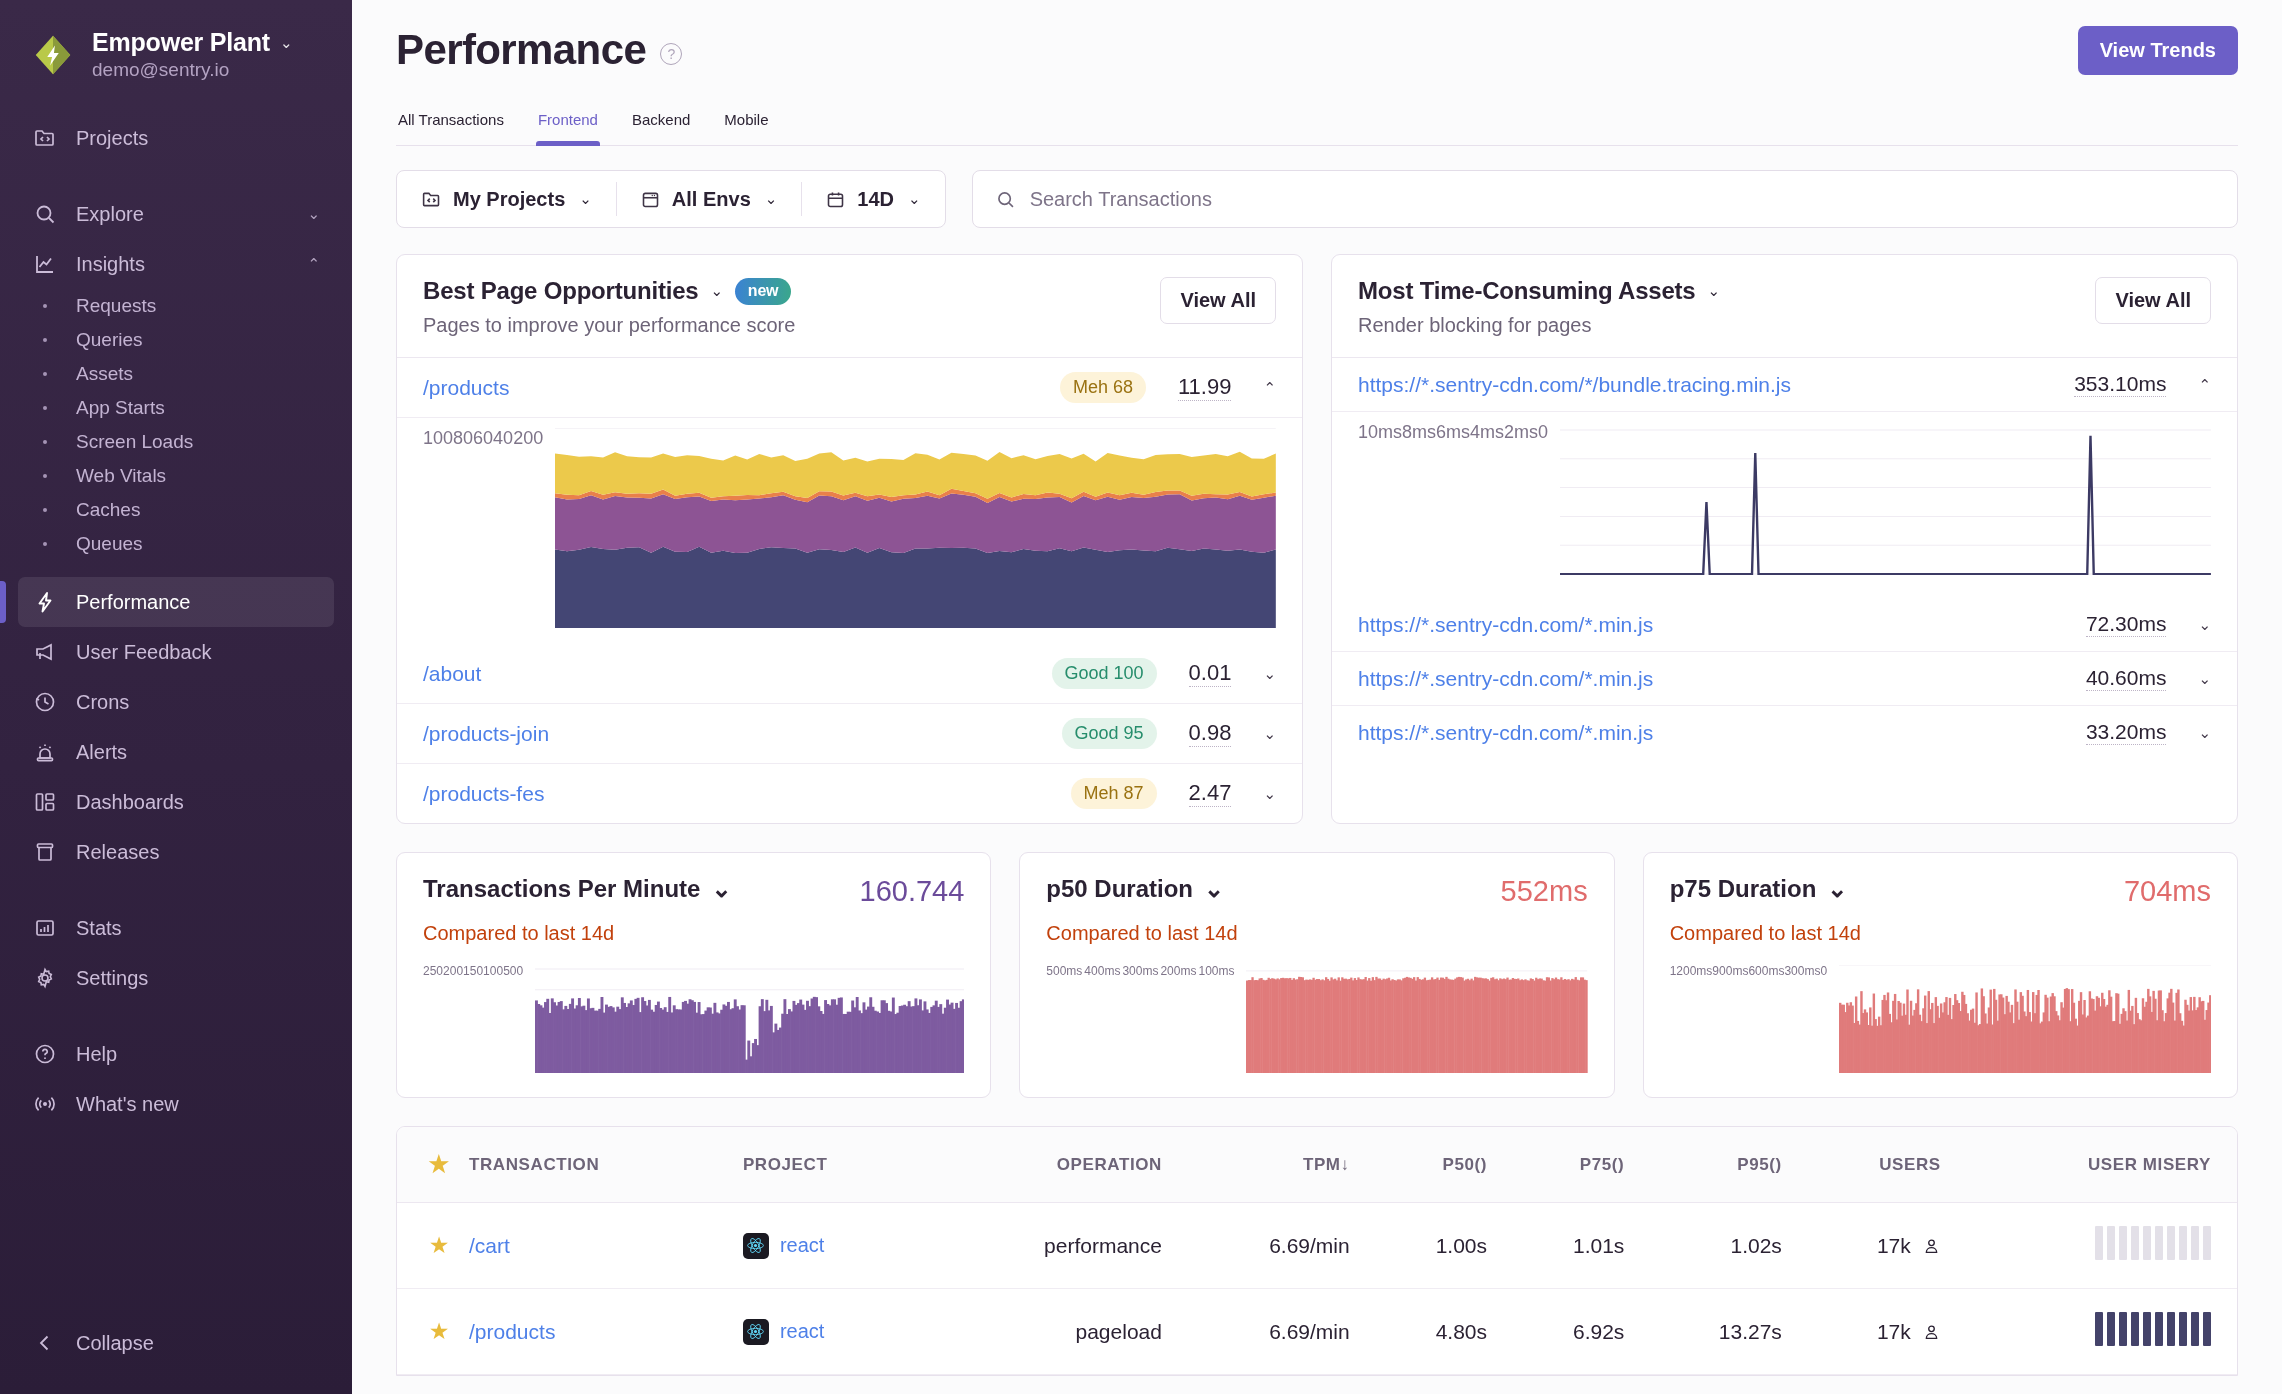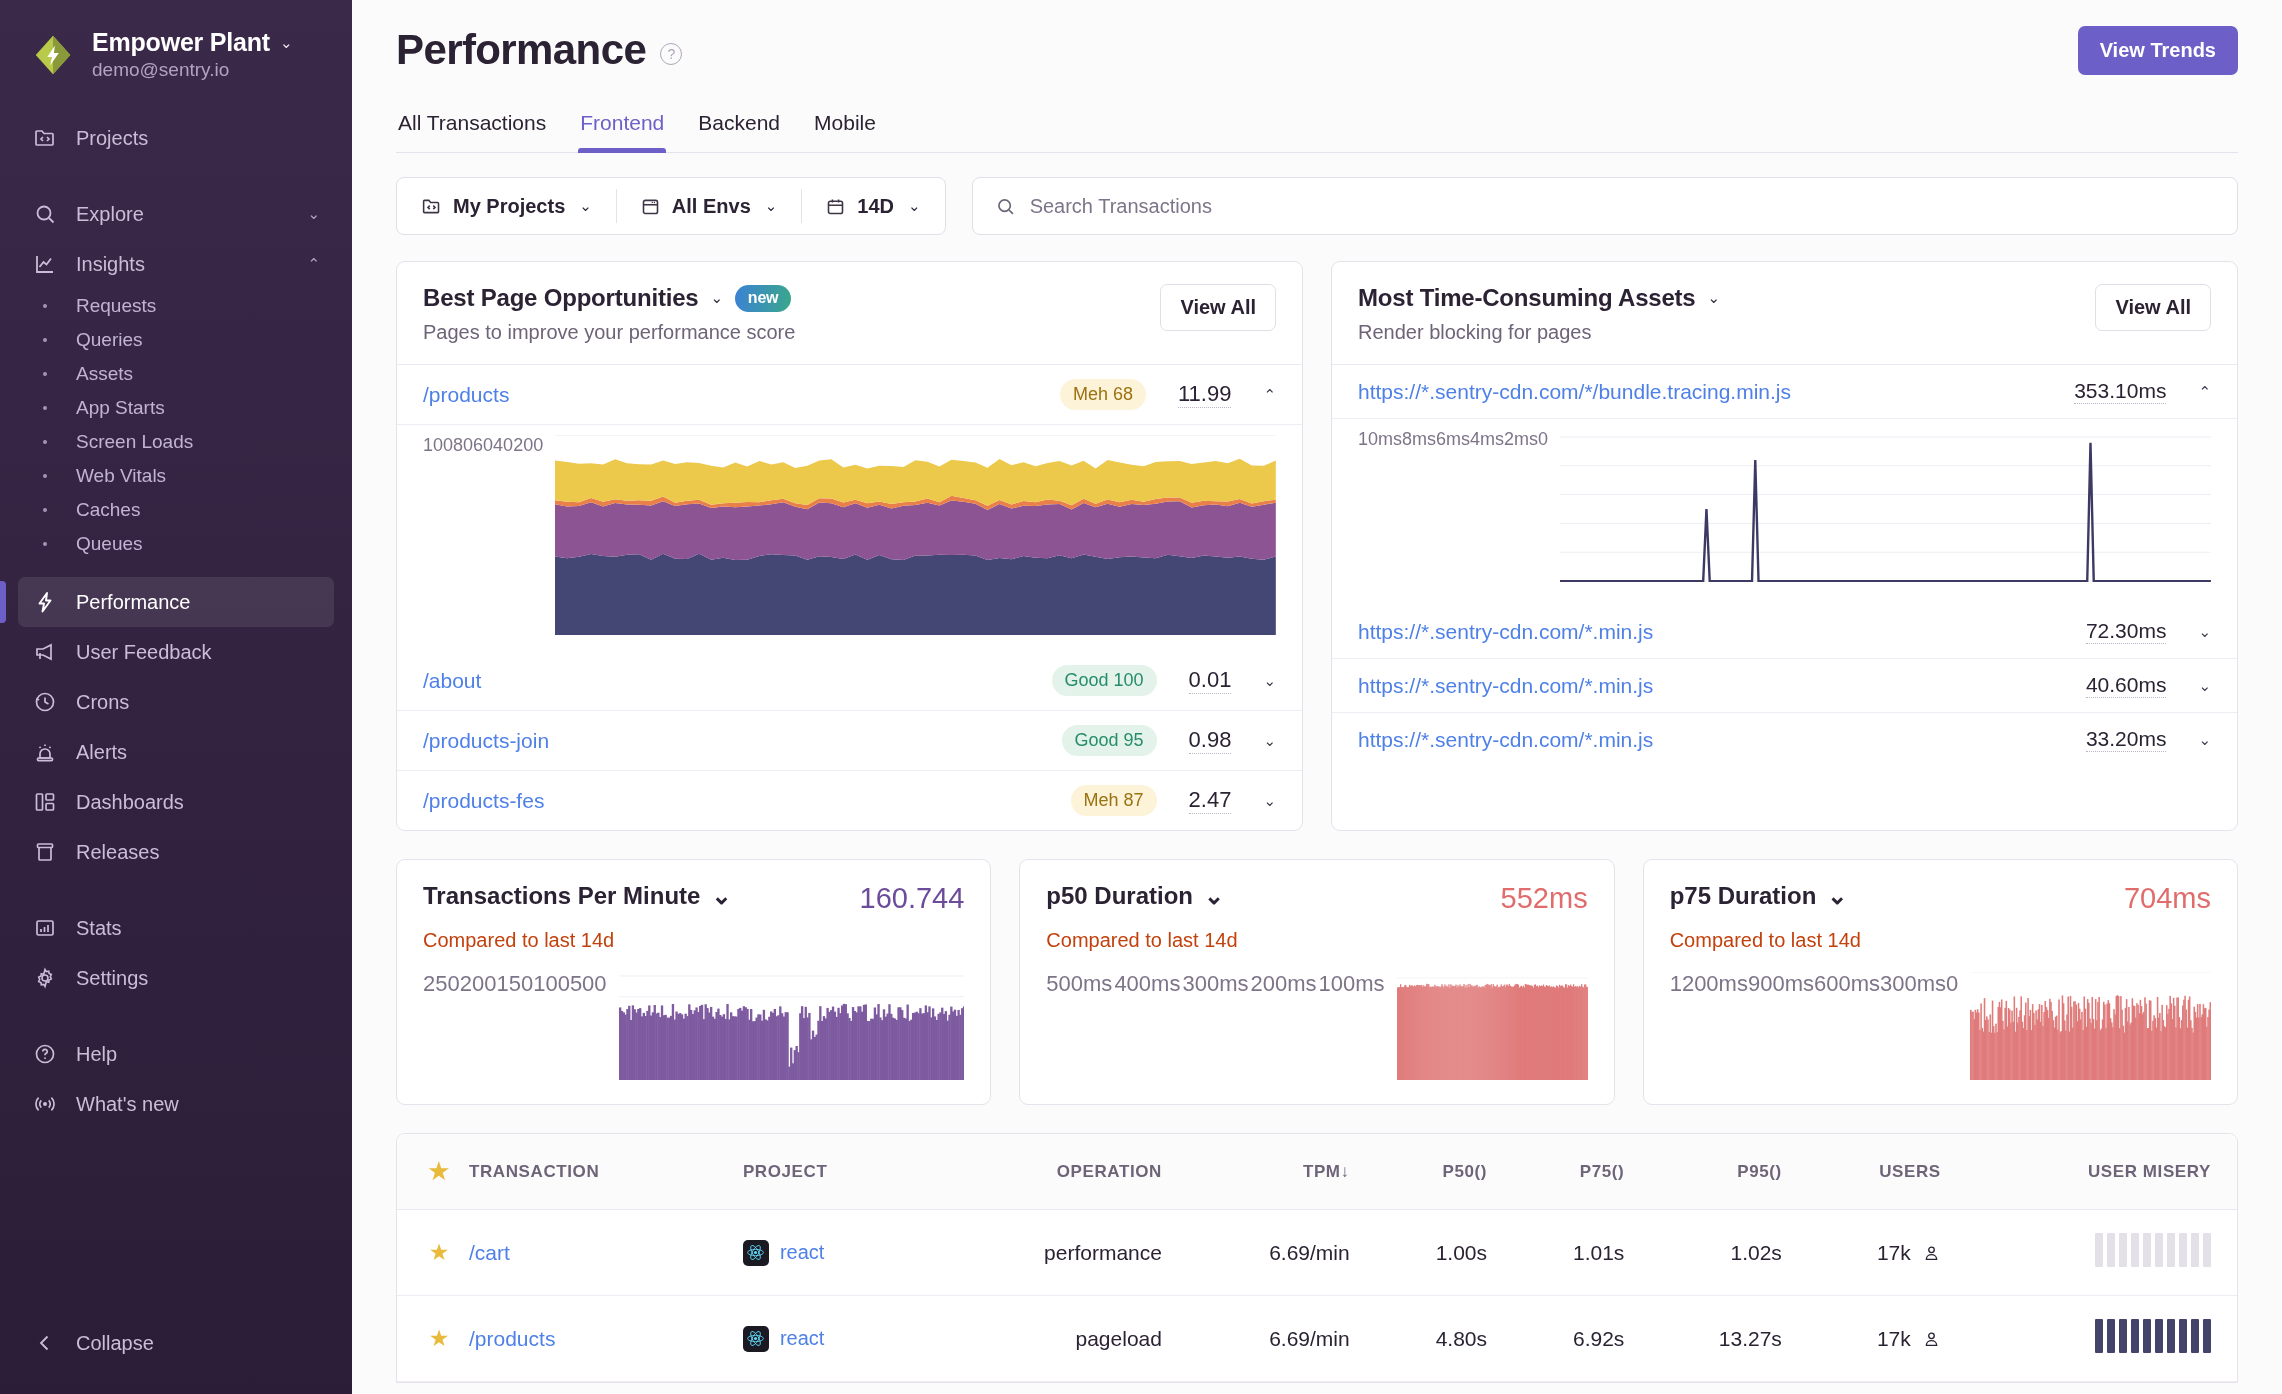--- a/index.html
+++ b/index.html
@@ -67,21 +67,21 @@
     width: 22px; height: 22px; border-radius: 50%; border: 1.6px solid #afa5ba;
     color: #afa5ba; font-size: 14px; font-weight: 400; display: inline-flex;
     align-items: center; justify-content: center; margin-top: 8px;
   }
   .btn-primary {
     background: #6c5fc7; color: #fff; border: none; border-radius: 7px;
     font-size: 20px; font-weight: 700; padding: 13px 22px; cursor: pointer;
     font-family: inherit;
   }
   .tabs { display: flex; gap: 30px; margin-top: 36px; border-bottom: 1px solid #e7e1ec; padding-left: 0; }
-  .tab { font-size: 21px; color: #2b2233; padding: 0 2px 17px 2px; cursor: pointer; position: relative; }
+  .tab { font-size: 15px; color: #2b2233; padding: 0 2px 17px 2px; cursor: pointer; position: relative; }
   .tab.active { color: #6c5fc7; }
   .tab.active::after { content: ""; position: absolute; left: 0; right: 0; bottom: -1px; height: 5px; background: #6c5fc7; border-radius: 3px 3px 0 0; }
 
   .content { flex: 1 1 auto; padding: 24px 44px 0 44px; overflow: hidden; }
 
   
   .filterbar { display: flex; gap: 26px; align-items: stretch; }
   .filter-group { display: flex; background: #fff; border: 1px solid #e3dde8; border-radius: 8px; height: 58px; }
   .filter-item { display: flex; align-items: center; gap: 11px; padding: 0 24px; font-size: 20px; font-weight: 700; color: #2b2233; cursor: pointer; position: relative; }
   .filter-item + .filter-item::before { content: ""; position: absolute; left: 0; top: 11px; bottom: 11px; width: 1px; background: #e7e1ec; }
@@ -138,21 +138,21 @@
   .spike-wrap { display: flex; height: 160px; }
 
   
   .row-mid { display: flex; gap: 28px; margin-top: 28px; }
   .widget { background: #fff; border: 1px solid #e7e1ec; border-radius: 9px; padding: 22px 26px 24px 26px; flex: 1 1 0; min-width: 0; }
   .widget-head { display: flex; align-items: flex-start; justify-content: space-between; }
   .widget-title { font-size: 24px; font-weight: 700; color: #2b2233; display: flex; align-items: center; gap: 11px; }
   .widget-val { font-size: 29px; font-weight: 400; }
   .widget-sub { font-size: 20px; color: #c2410c; margin-top: 14px; }
   .widget-chart { display: flex; height: 108px; margin-top: 20px; }
-  .widget-chart .y-axis { font-size: 22px; line-height: 1.05; }
+  .widget-chart .y-axis { font-size: 12px; line-height: 1.05; }
 
   
   .table-card { background: #fff; border: 1px solid #e7e1ec; border-radius: 9px 9px 0 0; margin-top: 28px; overflow: hidden; }
   table { width: 100%; border-collapse: collapse; }
   thead th {
     background: #fbfbfc; font-size: 17px; font-weight: 700; color: #6d6478;
     letter-spacing: 0.6px; text-transform: uppercase; padding: 24px 14px; border-bottom: 1px solid #ece7f0;
     white-space: nowrap;
   }
   tbody td { font-size: 21px; color: #2b2233; padding: 23px 14px; border-bottom: 1px solid #f0ecf3; white-space: nowrap; }

